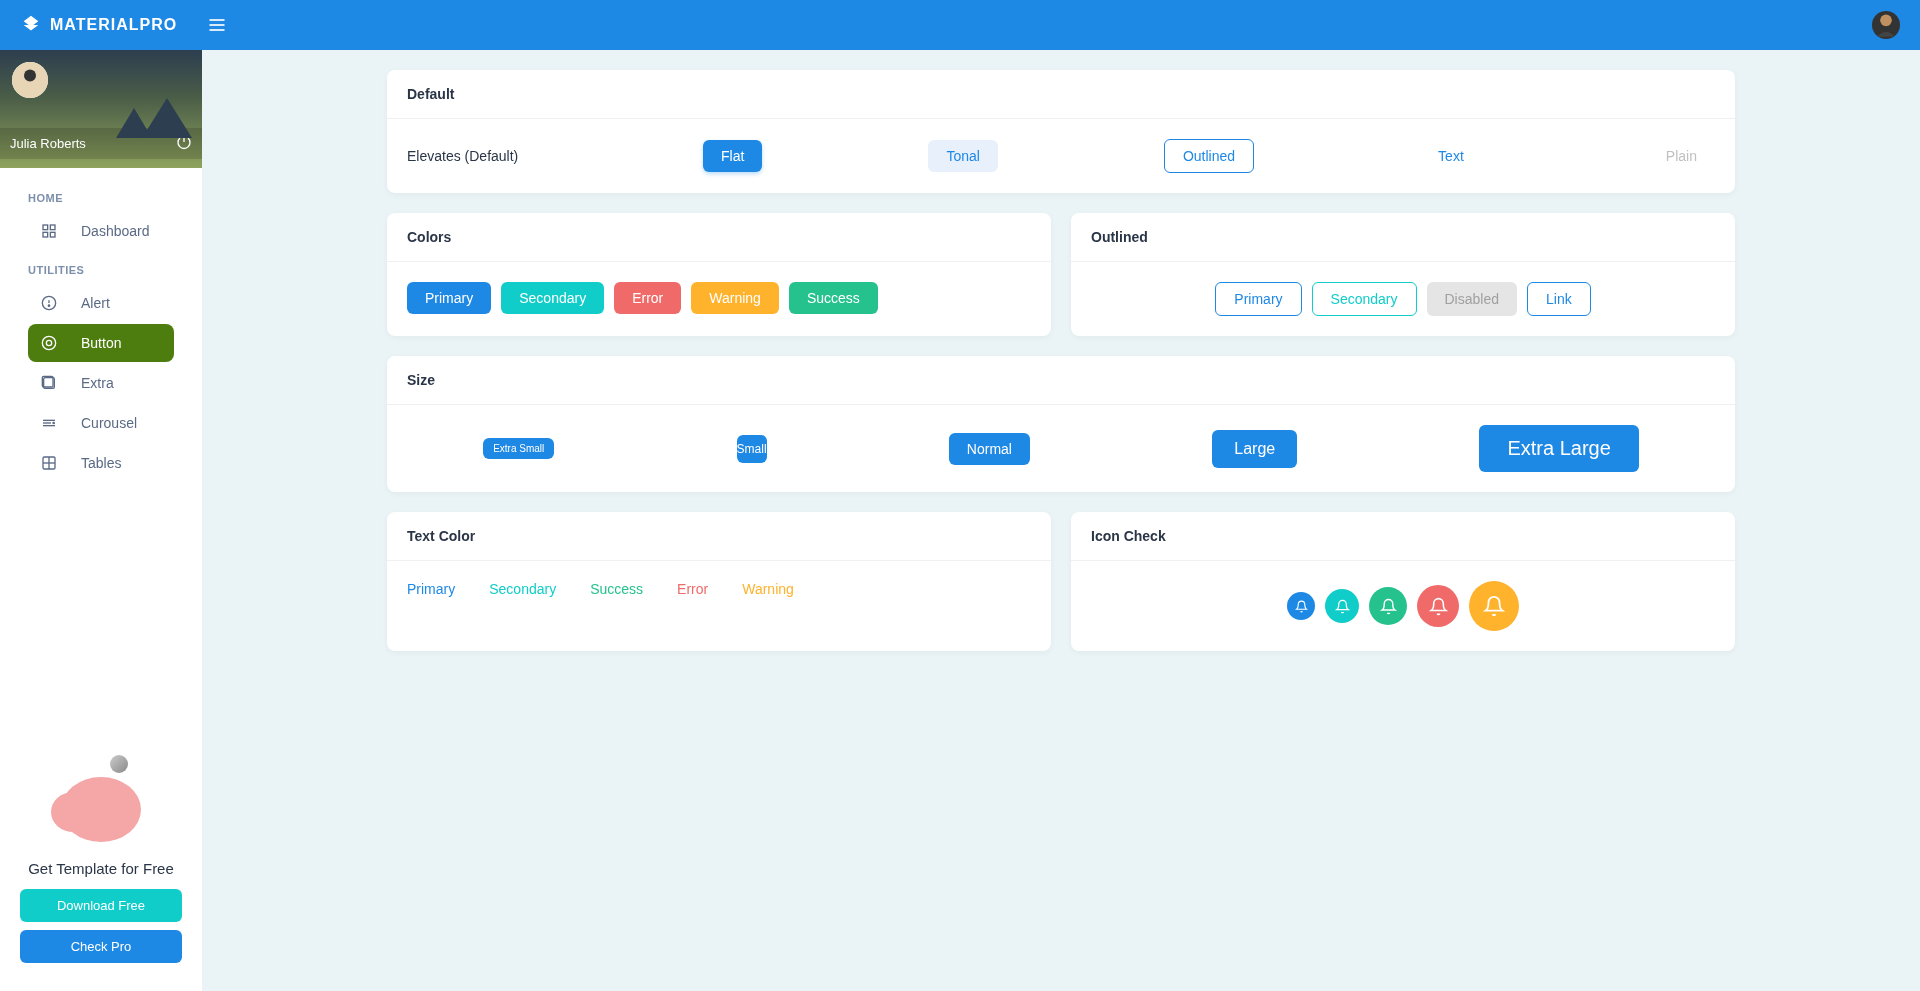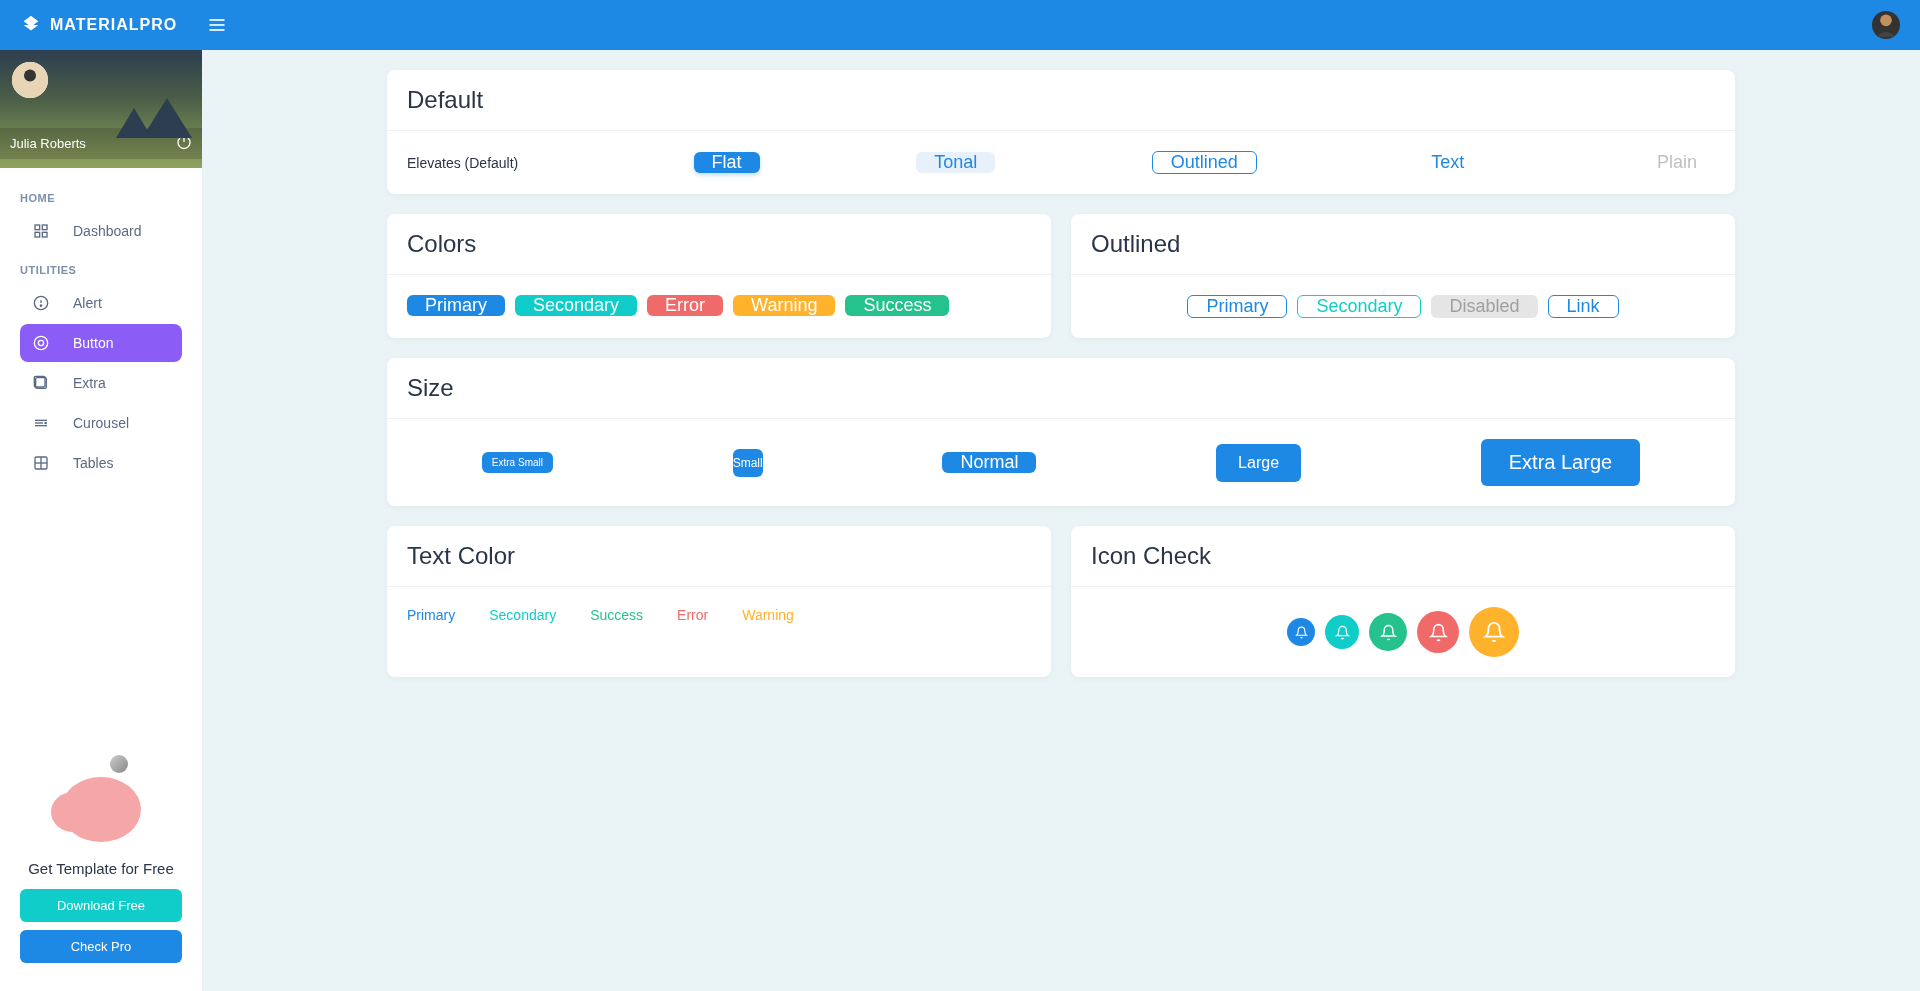--- a/index.html
+++ b/index.html
@@ -7,42 +7,42 @@
 .topbar{height:50px;background:#1e88e5;display:flex;align-items:center;padding:0 20px;justify-content:space-between}
 .logo-area{display:flex;align-items:center;gap:8px;color:#fff;font-weight:600;letter-spacing:1px}
 .logo-icon{width:22px;height:22px}
 .menu-icon{color:#fff;margin-left:30px;cursor:pointer;display:flex}
 .avatar{width:28px;height:28px;border-radius:50%;background:#333;overflow:hidden}
 .layout{display:flex;height:calc(100vh - 50px)}
 .sidebar{width:202px;background:#fff;display:flex;flex-direction:column;overflow-y:auto}
 .user-box{height:118px;background:linear-gradient(to bottom,#2d3e50 0%,#4a5d47 40%,#8fa35e 100%);position:relative;padding:12px}
 .user-avatar{width:36px;height:36px;border-radius:50%;background:#fff;margin-bottom:30px}
 .user-row{display:flex;justify-content:space-between;align-items:center;color:#fff;font-size:13px;background:rgba(0,0,0,0.15);padding:6px 10px;margin:0 -12px -12px}
-.nav{padding:10px 20px;flex:1}
+.nav{padding:10px 28px;flex:1}
 .nav-section{font-size:11px;color:#7c8fac;letter-spacing:0.5px;margin:14px 0 8px;font-weight:600}
 .nav-item{display:flex;align-items:center;gap:23px;padding:10px 12px;border-radius:8px;color:#5a6a85;font-size:14px;cursor:pointer;margin-bottom:2px}
-.nav-item.active{background:#8b5cf6;color:#fff}
+.nav-item.active{background:#4d7c0f;color:#fff}
 .nav-icon{width:18px;height:18px;display:flex;align-items:center;justify-content:center;font-size:16px}
 .promo{text-align:center;padding:0 20px 20px}
 .piggy{width:90px;height:90px;margin:10px auto;position:relative}
 .piggy-body{width:80px;height:65px;background:#f5a6a6;border-radius:50%;position:absolute;bottom:8px;left:5px}
 .piggy-head{width:45px;height:40px;background:#f5a6a6;border-radius:50%;position:absolute;bottom:18px;left:-5px}
 .coin{width:18px;height:18px;background:linear-gradient(135deg,#ccc,#888);border-radius:50%;position:absolute;top:-5px;right:18px}
 .promo-title{font-size:15px;color:#2a3547;margin:10px 0 12px;font-weight:500}
 .promo-btn{display:block;width:100%;padding:9px;border:none;border-radius:6px;color:#fff;font-size:13px;margin-bottom:8px;cursor:pointer}
 .bg-teal{background:#11cdc9}.bg-blue{background:#1e88e5}
 .main{flex:1;padding:20px 185px;overflow-y:auto}
 .card{background:#fff;border-radius:8px;margin-bottom:20px;box-shadow:0 2px 6px rgba(0,0,0,0.04)}
-.card-header{padding:16px 20px;font-size:24px;font-weight:400;color:#2a3547;border-bottom:1px solid #f0f0f0}
+.card-header{padding:16px 20px;font-size:14px;font-weight:700;color:#2a3547;border-bottom:1px solid #f0f0f0}
 .card-body{padding:20px}
 .row2{display:flex;gap:20px}
 .col-half{flex:1}
 .default-row{display:flex;align-items:center;gap:12px;justify-content:space-between}
 .default-label{font-size:14px;color:#2a3547;min-width:130px}
-.btn{padding:0 18px;border:none;border-radius:6px;font-size:18px;cursor:pointer;display:inline-flex;align-items:center}
+.btn{padding:8px 18px;border:none;border-radius:6px;font-size:14px;cursor:pointer;display:inline-flex;align-items:center}
 .btn-flat{background:#1e88e5;color:#fff;box-shadow:0 2px 4px rgba(30,136,229,0.3)}
 .btn-tonal{background:#e8f1fb;color:#1e88e5}
 .btn-outlined{background:transparent;color:#1e88e5;border:1px solid #1e88e5}
 .btn-text-v{background:transparent;color:#1e88e5}
 .btn-plain{background:transparent;color:#c0c0c0}
 .btn-primary{background:#1e88e5;color:#fff}
 .btn-secondary{background:#11cdc9;color:#fff}
 .btn-error{background:#f06a6a;color:#fff}
 .btn-warning{background:#ffb22b;color:#fff}
 .btn-success{background:#26c28e;color:#fff}

